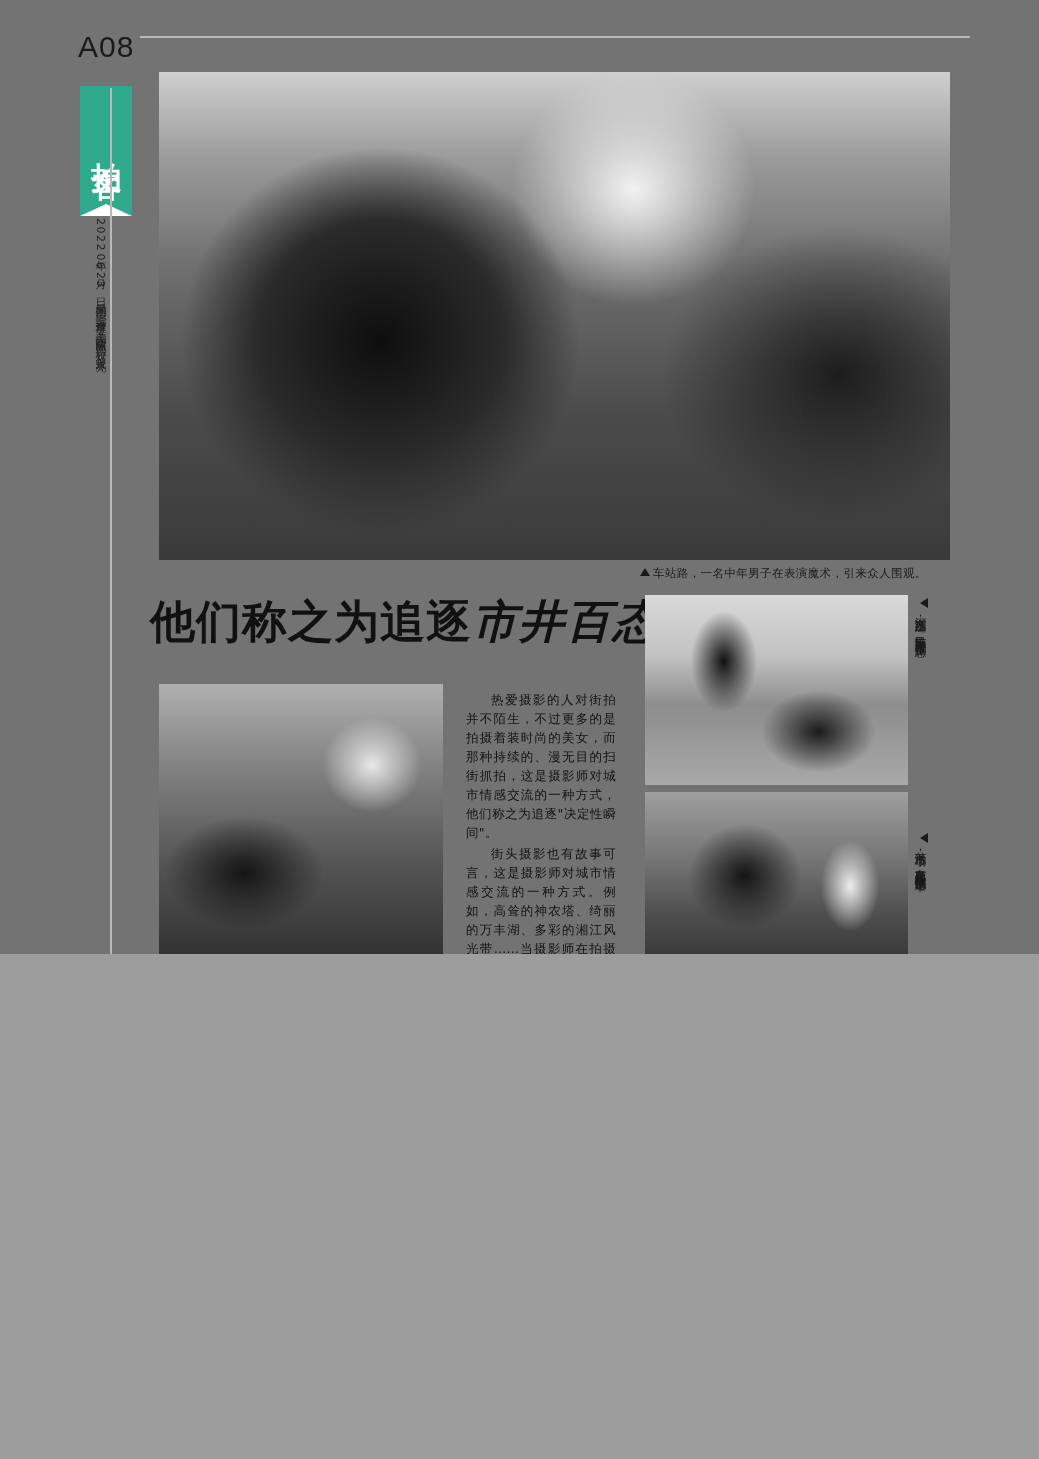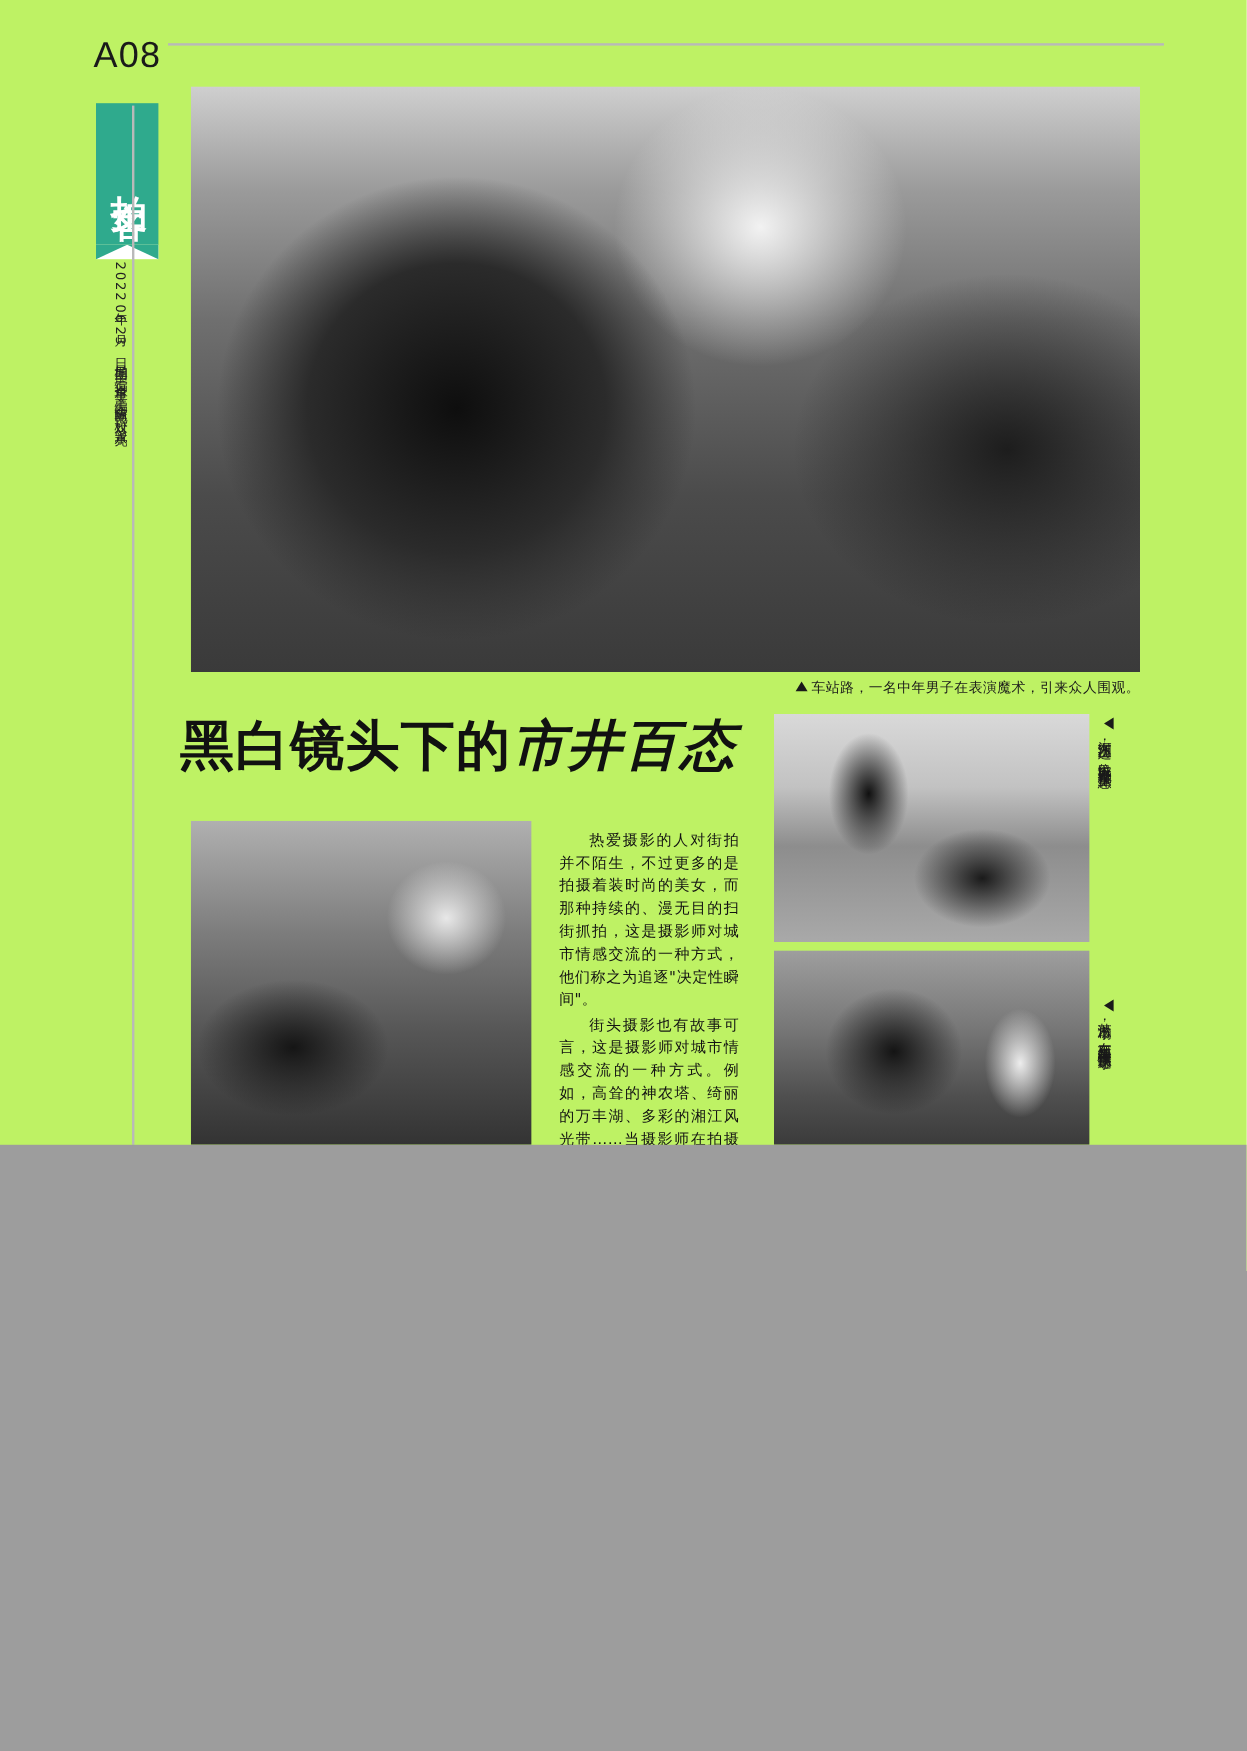--- a/index.html
+++ b/index.html
@@ -7,21 +7,21 @@
     padding: 0;
     background: #ffffff;
   }
   body {
     font-family: "Liberation Sans", sans-serif;
   }
   #page {
     position: relative;
     width: 1039px;
     height: 1459px;
-    background: #bef264;
+    background: #737373;
     overflow: hidden;
   }
 
   
   .top-rule {
     position: absolute;
     left: 140px;
     top: 36px;
     width: 830px;
     height: 2px;
@@ -142,21 +142,21 @@
   }
 
   
   .caption-main {
     position: absolute;
     left: 640px;
     top: 566px;
     width: 310px;
     font-size: 11.5px;
     color: #1a1a1a;
-    text-align: right;
+    text-align: left;
     letter-spacing: 0.4px;
     font-family: "DejaVu Sans", sans-serif;
     white-space: nowrap;
   }
   .tri {
     display: inline-block;
     width: 0; height: 0;
     border-left: 5px solid transparent;
     border-right: 5px solid transparent;
     border-bottom: 8px solid #1a1a1a;
@@ -257,21 +257,21 @@
 
   <div class="photo" id="photo-main">
     <div class="bw-grad-main"></div>
   </div>
 
   <div class="caption-main">
     <span class="tri"></span><span>车站路，一名中年男子在表演魔术，引来众人围观。</span>
   </div>
 
   <div class="headline">
-    <span>黑白镜头下的</span><span class="emph">市井百态</span>
+    <span>他们称之为追逐</span><span class="emph">市井百态</span>
   </div>
 
   <div class="photo" id="photo-market">
     <div class="bw-grad-market"></div>
   </div>
 
   <div class="body-col">
     <p>热爱摄影的人对街拍并不陌生，不过更多的是拍摄着装时尚的美女，而那种持续的、漫无目的扫街抓拍，这是摄影师对城市情感交流的一种方式，他们称之为追逐"决定性瞬间"。</p>
     <p>街头摄影也有故事可言，这是摄影师对城市情感交流的一种方式。例如，高耸的神农塔、绮丽的万丰湖、多彩的湘江风光带……当摄影师在拍摄一组组鲜活的街头摄影作品时，不仅表达了摄影</p>
   </div>

